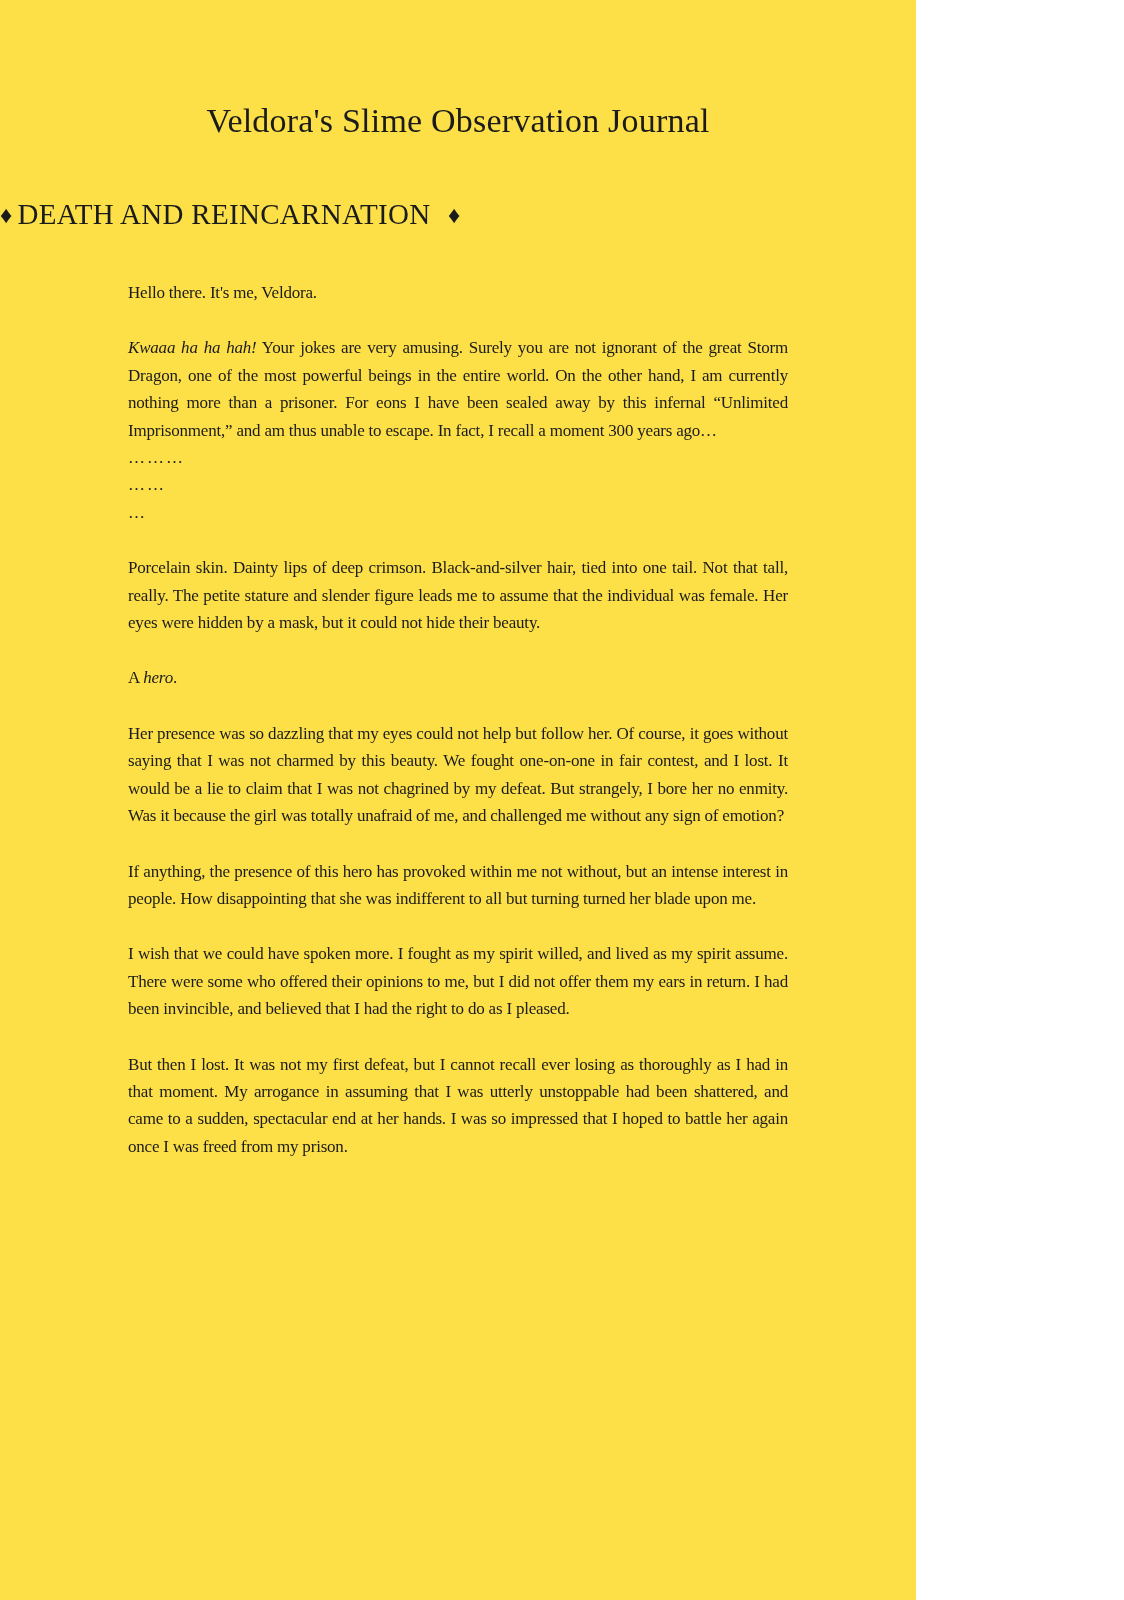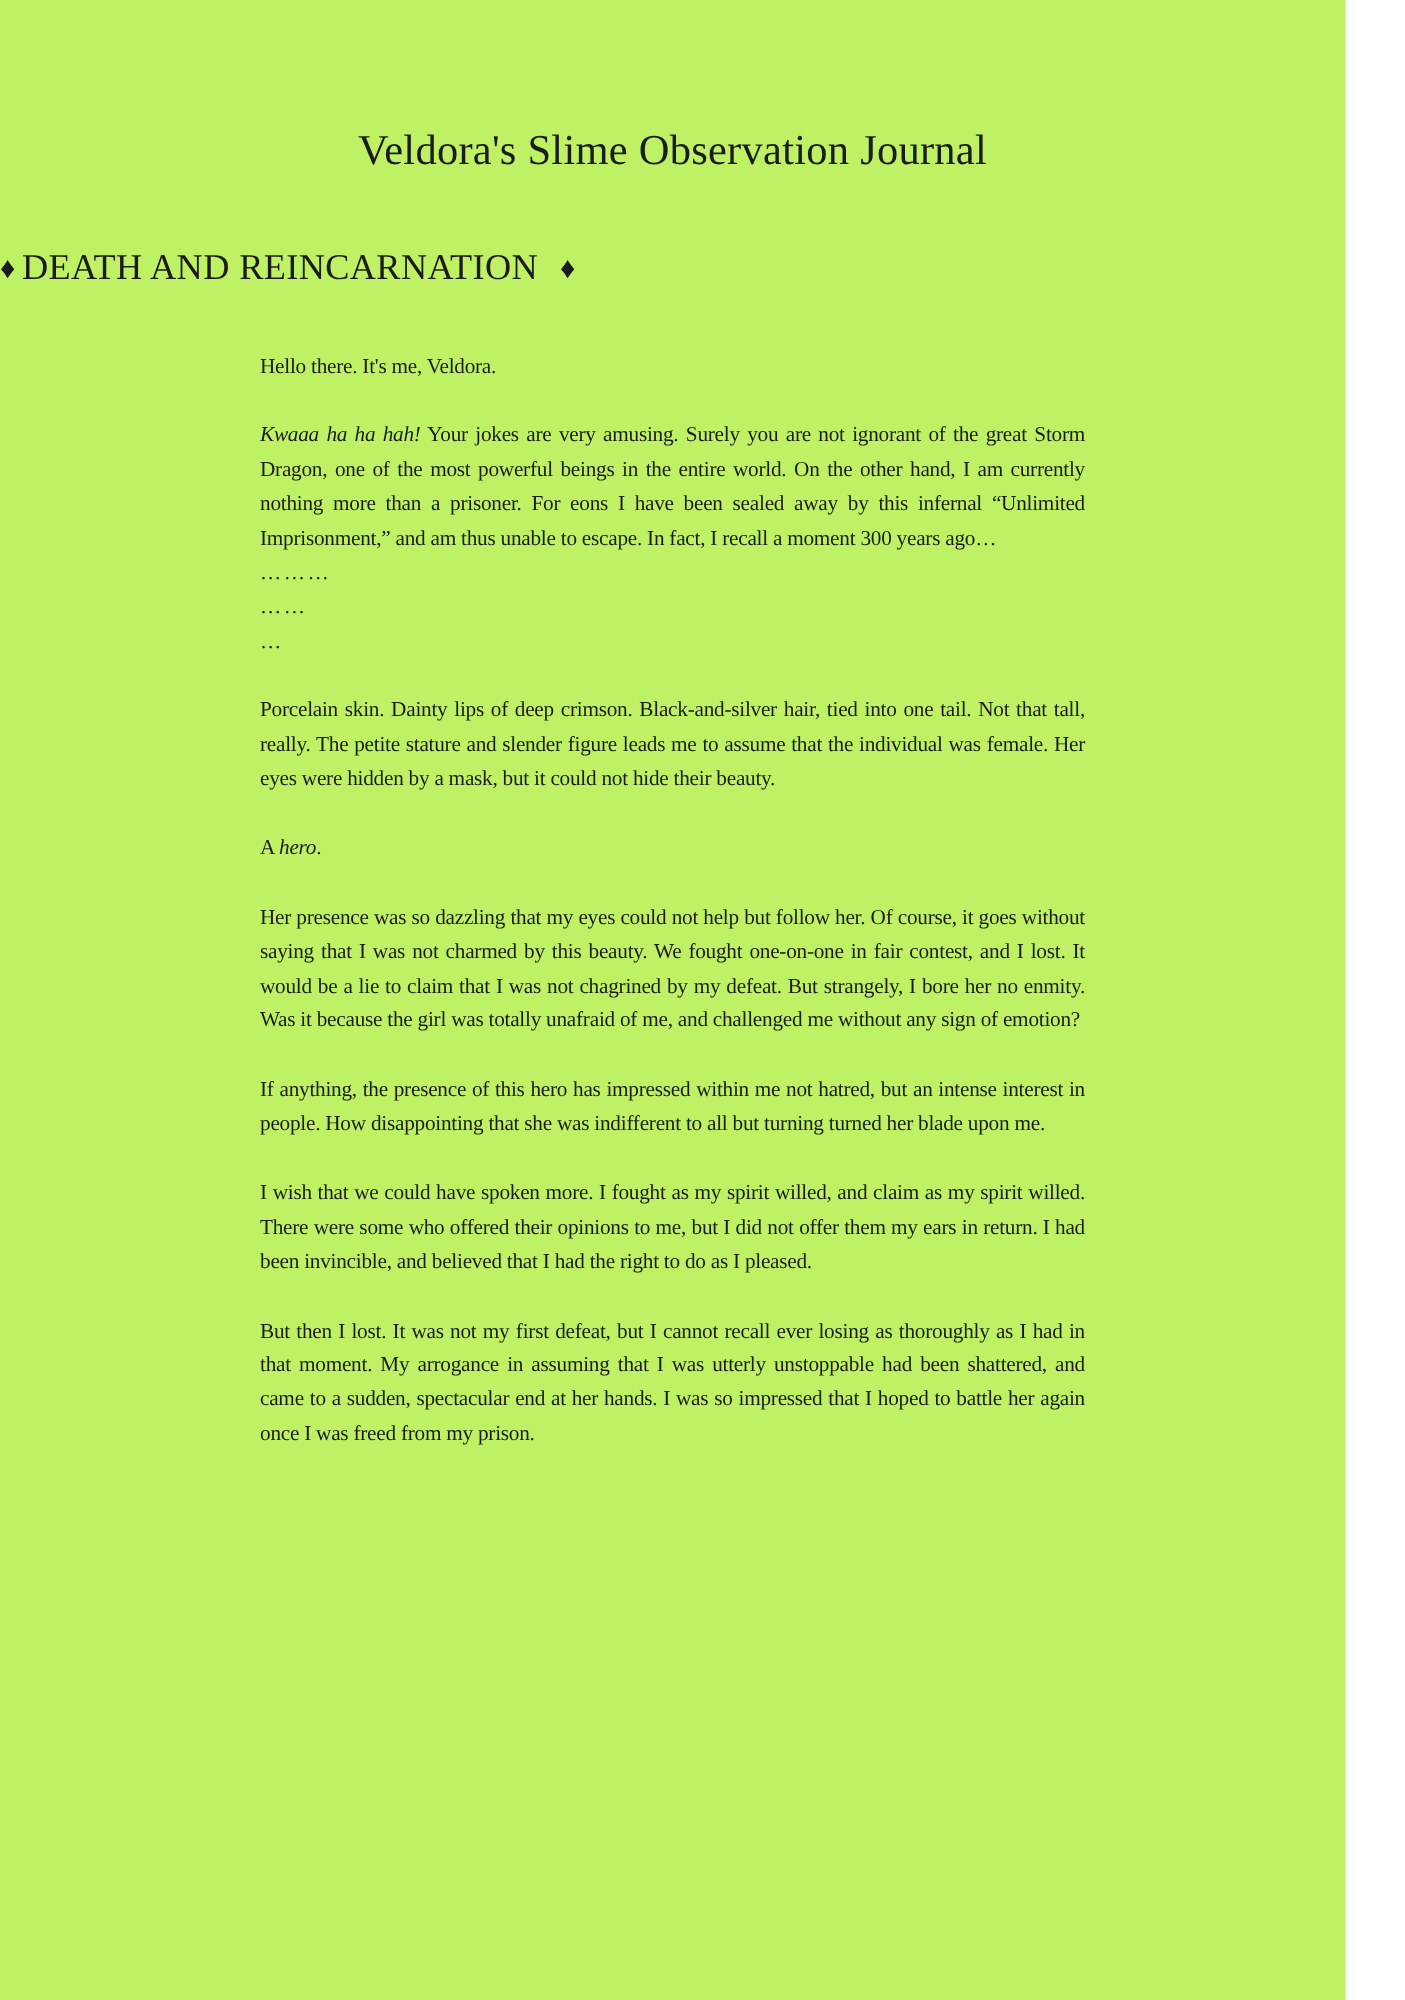--- a/index.html
+++ b/index.html
@@ -2,23 +2,23 @@
 <html><head>
 <meta charset="utf-8">
 <style>
   html, body {
     margin: 0;
     padding: 0;
     background: #ffffff;
   }
   .page {
     position: relative;
-    width: 1076px;
+    width: 916px;
     height: 1600px;
-    background: #bef264;
+    background: #fde047;
     color: #1b1b1b;
     font-family: "Liberation Serif", serif;
     overflow: hidden;
     box-sizing: border-box;
   }
   .titles {
     text-align: center;
     padding-top: 102px;
   }
   .journal-title {
@@ -93,20 +93,20 @@
       <div>……</div>
       <div>…</div>
     </div>
 
     <p>Porcelain skin. Dainty lips of deep crimson. Black-and-silver hair, tied into one tail. Not that tall, really. The petite stature and slender figure leads me to assume that the individual was female. Her eyes were hidden by a mask, but it could not hide their beauty.</p>
 
     <p><span>A</span> <em>hero</em><span>.</span></p>
 
     <p>Her presence was so dazzling that my eyes could not help but follow her. Of course, it goes without saying that I was not charmed by this beauty. We fought one-on-one in fair contest, and I lost. It would be a lie to claim that I was not chagrined by my defeat. But strangely, I bore her no enmity. Was it because the girl was totally unafraid of me, and challenged me without any sign of emotion?</p>
 
-    <p>If anything, the presence of this hero has impressed within me not hatred, but an intense interest in people. How disappointing that she was indifferent to all but turning turned her blade upon me.</p>
+    <p>If anything, the presence of this hero has provoked within me not without, but an intense interest in people. How disappointing that she was indifferent to all but turning turned her blade upon me.</p>
 
-    <p>I wish that we could have spoken more. I fought as my spirit willed, and claim as my spirit willed. There were some who offered their opinions to me, but I did not offer them my ears in return. I had been invincible, and believed that I had the right to do as I pleased.</p>
+    <p>I wish that we could have spoken more. I fought as my spirit willed, and lived as my spirit assume. There were some who offered their opinions to me, but I did not offer them my ears in return. I had been invincible, and believed that I had the right to do as I pleased.</p>
 
     <p>But then I lost. It was not my first defeat, but I cannot recall ever losing as thoroughly as I had in that moment. My arrogance in assuming that I was utterly unstoppable had been shattered, and came to a sudden, spectacular end at her hands. I was so impressed that I hoped to battle her again once I was freed from my prison.</p>
 
   </main>
 </div>
 
 </body></html>

